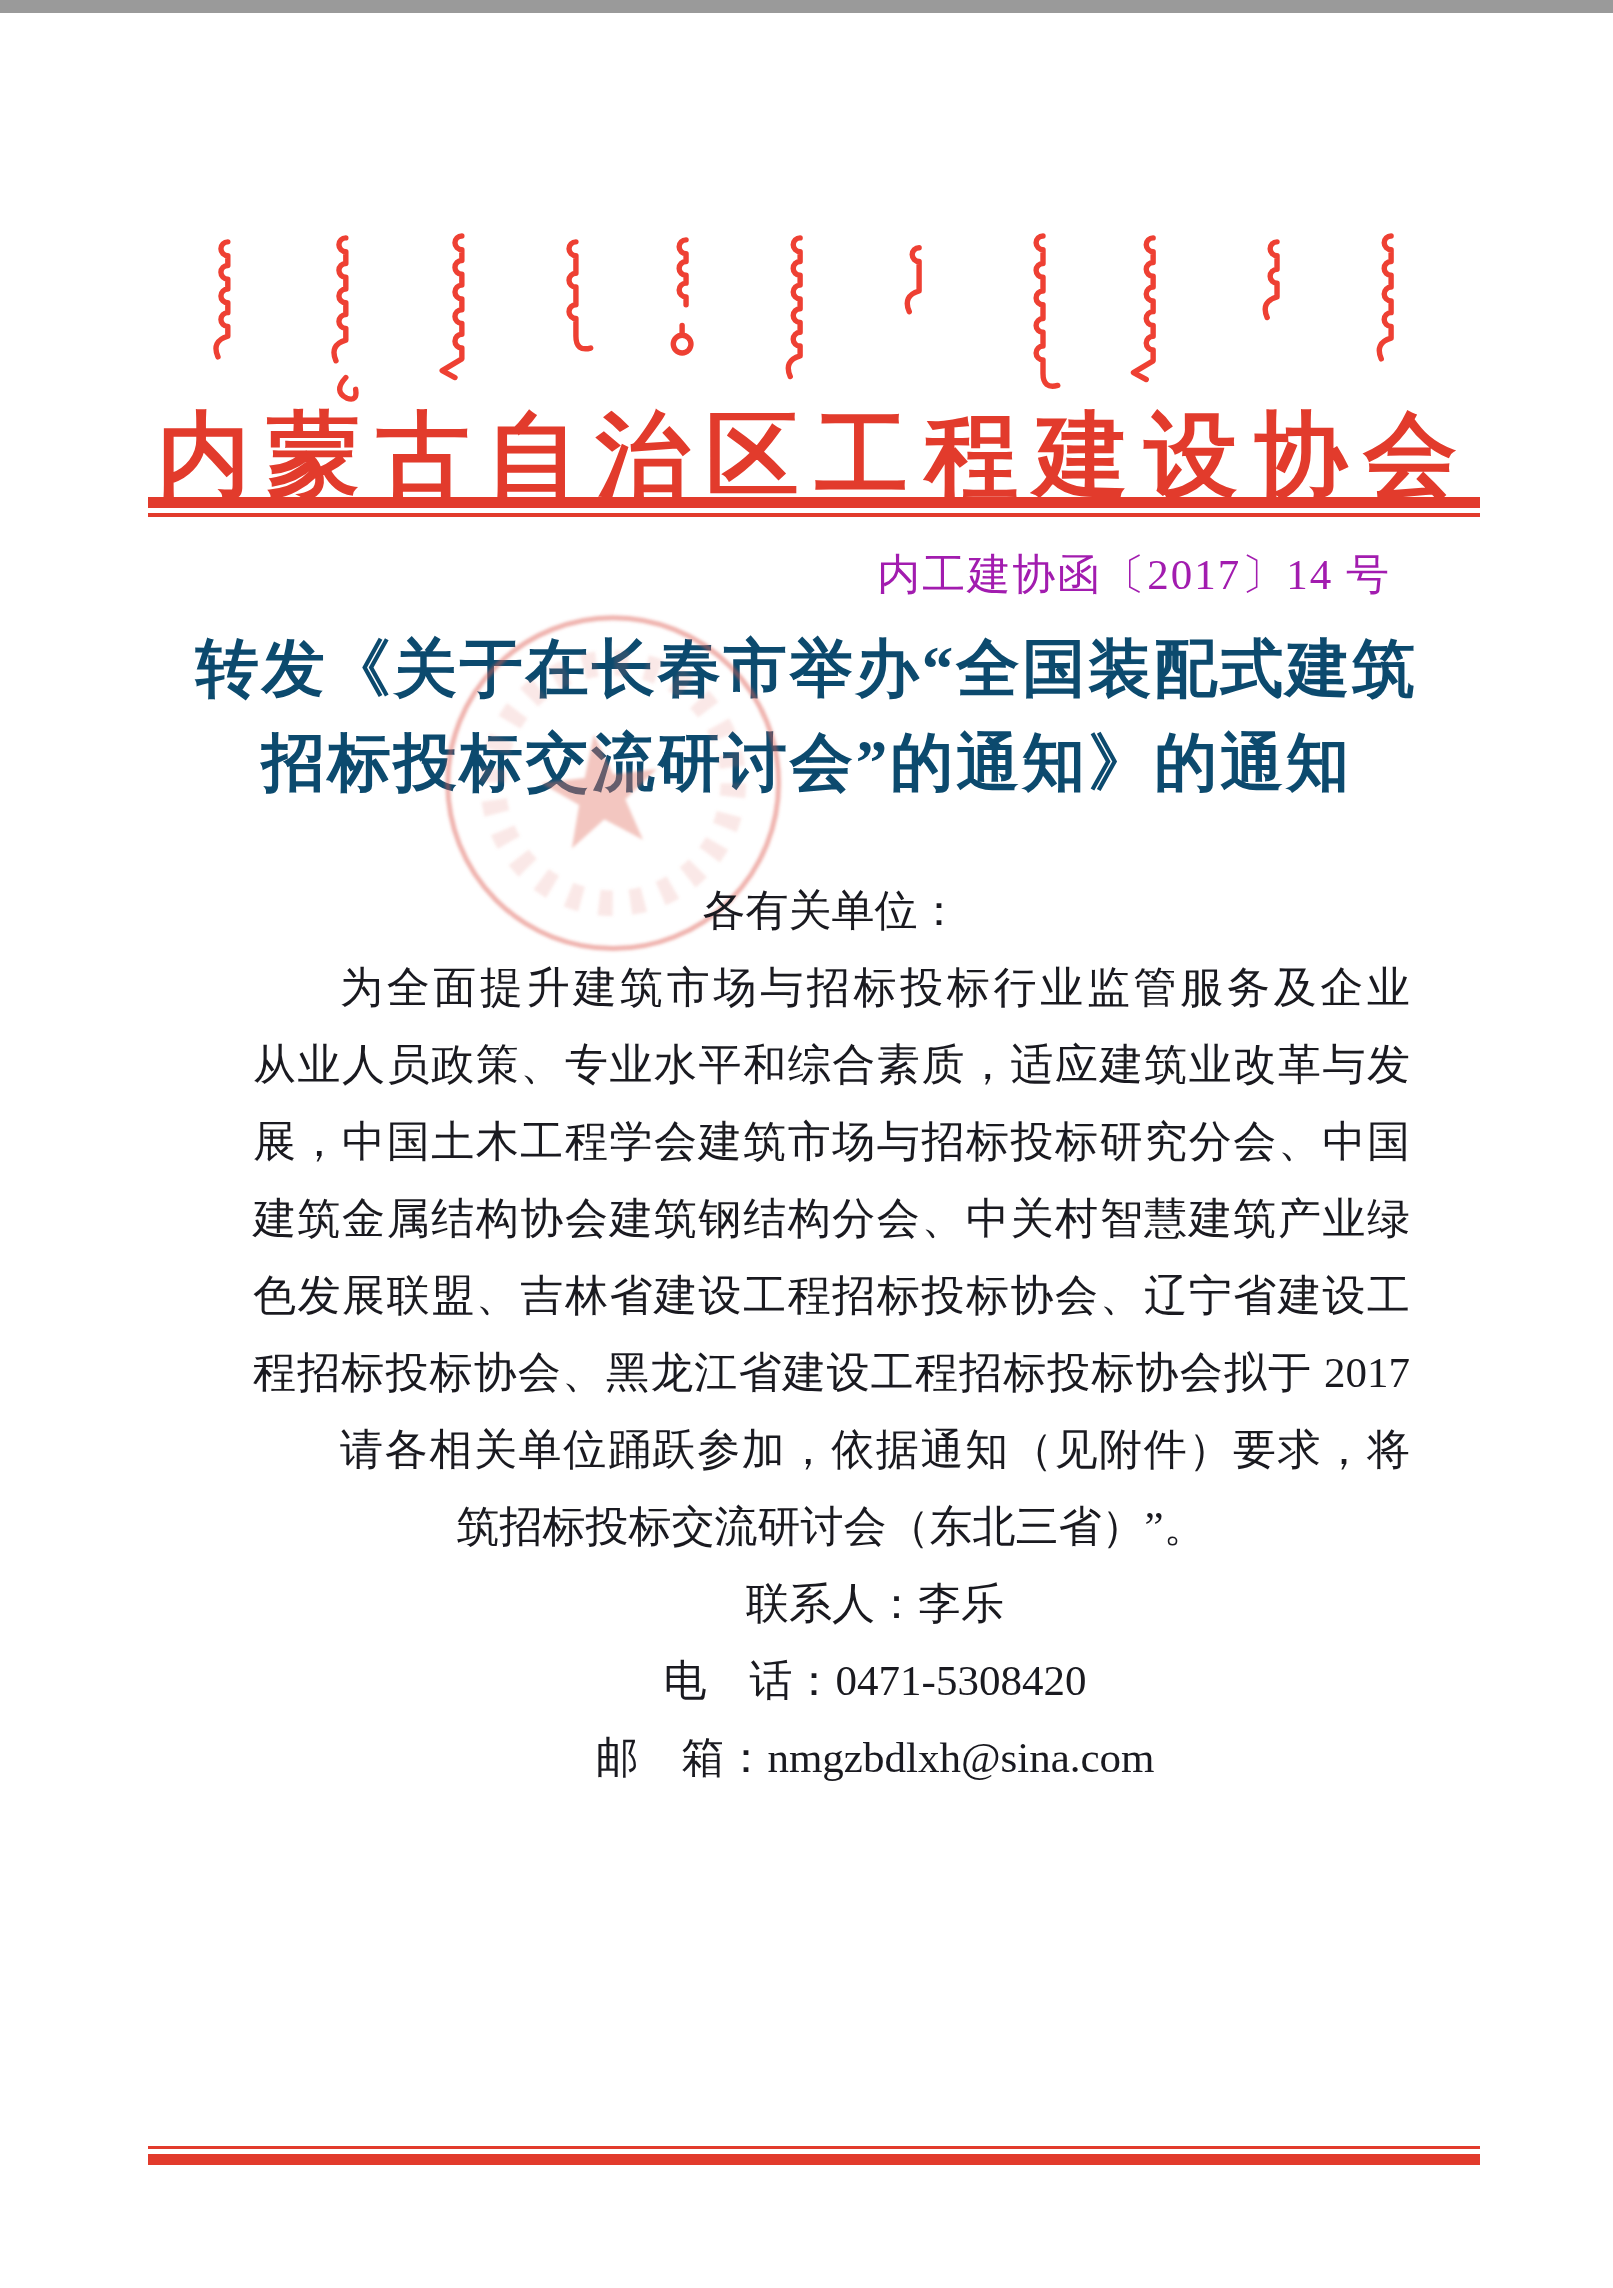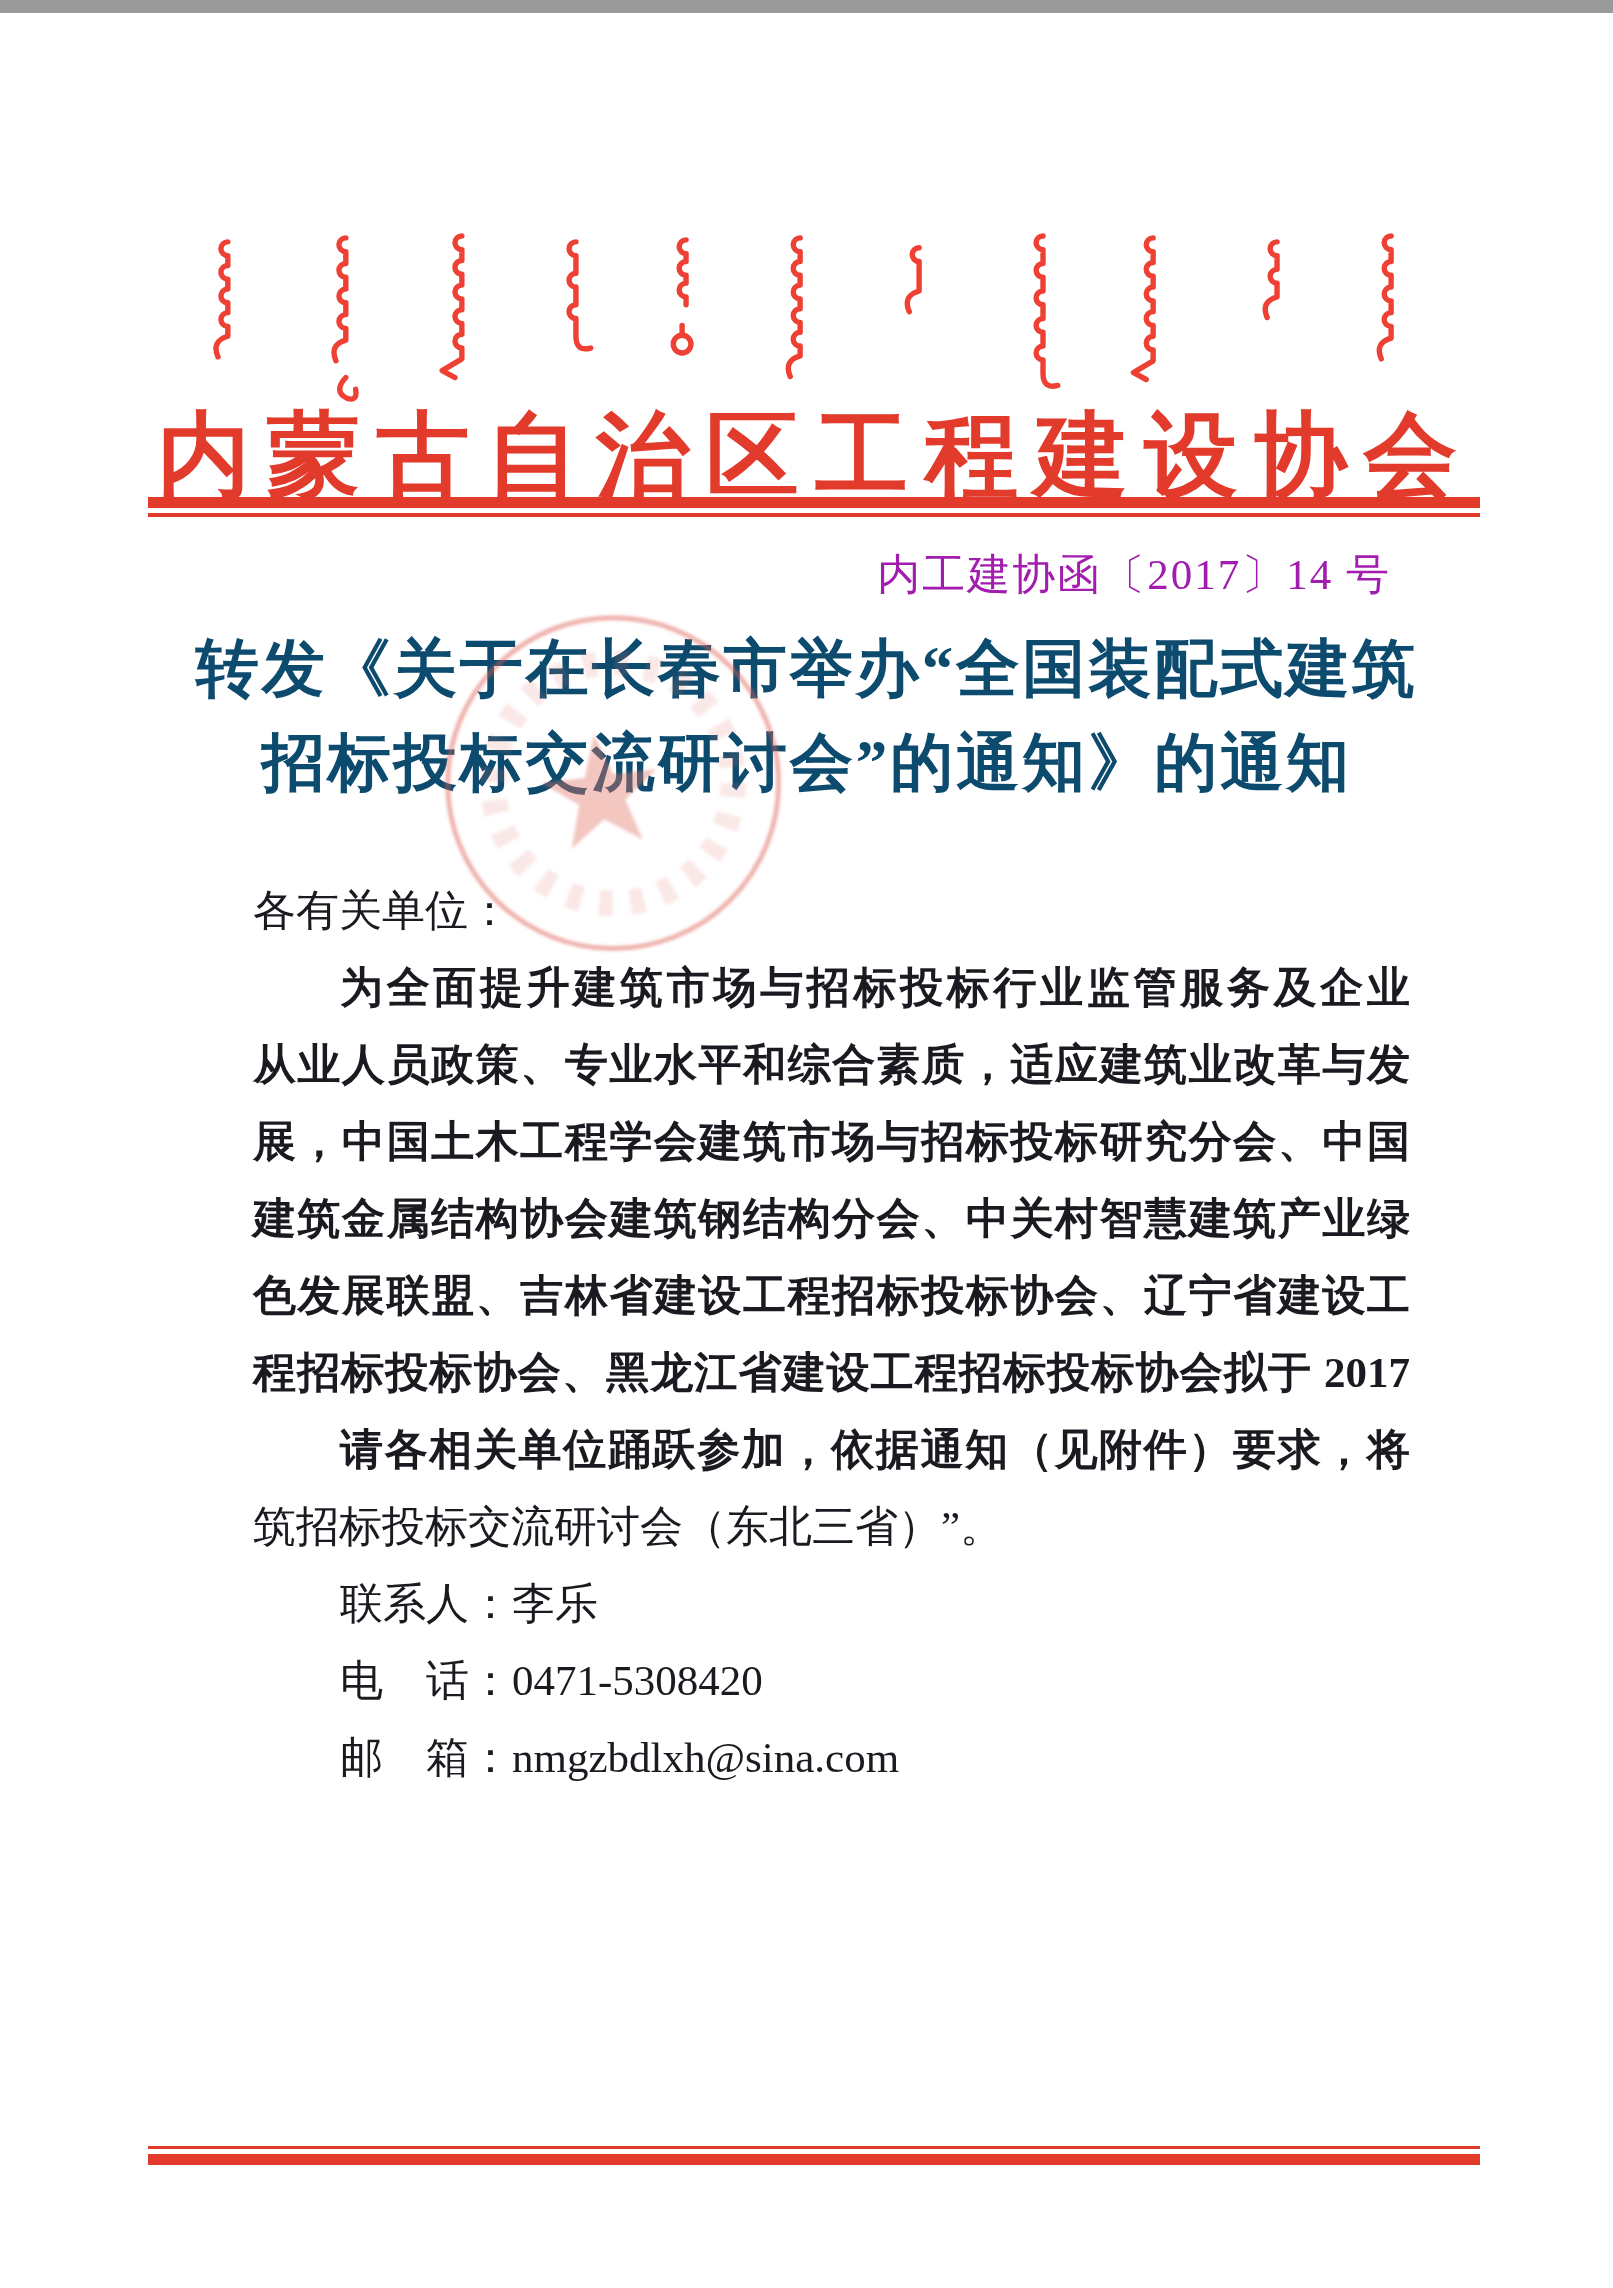--- a/index.html
+++ b/index.html
@@ -43,22 +43,22 @@
     text-align:center;font-weight:bold;
     font-size:63px;line-height:94px;color:#0c4a6e;
     letter-spacing:3px;
   }
   .seal{position:absolute;left:431px;top:589px;width:384px;height:384px;pointer-events:none;}
 
   .body-block{
     position:absolute;left:253px;top:859px;width:1157px;
     font-size:43px;line-height:77px;color:#1a1a20;
   }
-  .bl{height:77px;}
-  .bl.just{text-align:justify;text-align-last:justify;font-weight:bold;}
+  .bl{height:77px;text-align:center;}
+  .bl.just{text-align:justify;text-align-last:justify;}
   .bl.ind{padding-left:87px;}
   .bl.plain{white-space:nowrap;}
 </style>
 </head>
 <body>
 
 <div class="page">
 
   <svg class="mongol" viewBox="0 0 1638 180" id="mongol-svg">
       <path d="M230,10 a7,7 0 0 0 -7,7 a7,7 0 0 0 7,7 l0,10 a7,7 0 0 0 -7,7 a7,7 0 0 0 7,7 l0,10 a7,7 0 0 0 -7,7 a7,7 0 0 0 7,7 l0,10 a7,7 0 0 0 -7,7 a7,7 0 0 0 7,7 l0,10 q-17,5 -10,21 " fill="none" stroke="#ee4033" stroke-width="5.5" stroke-linecap="round" stroke-linejoin="round"></path>

